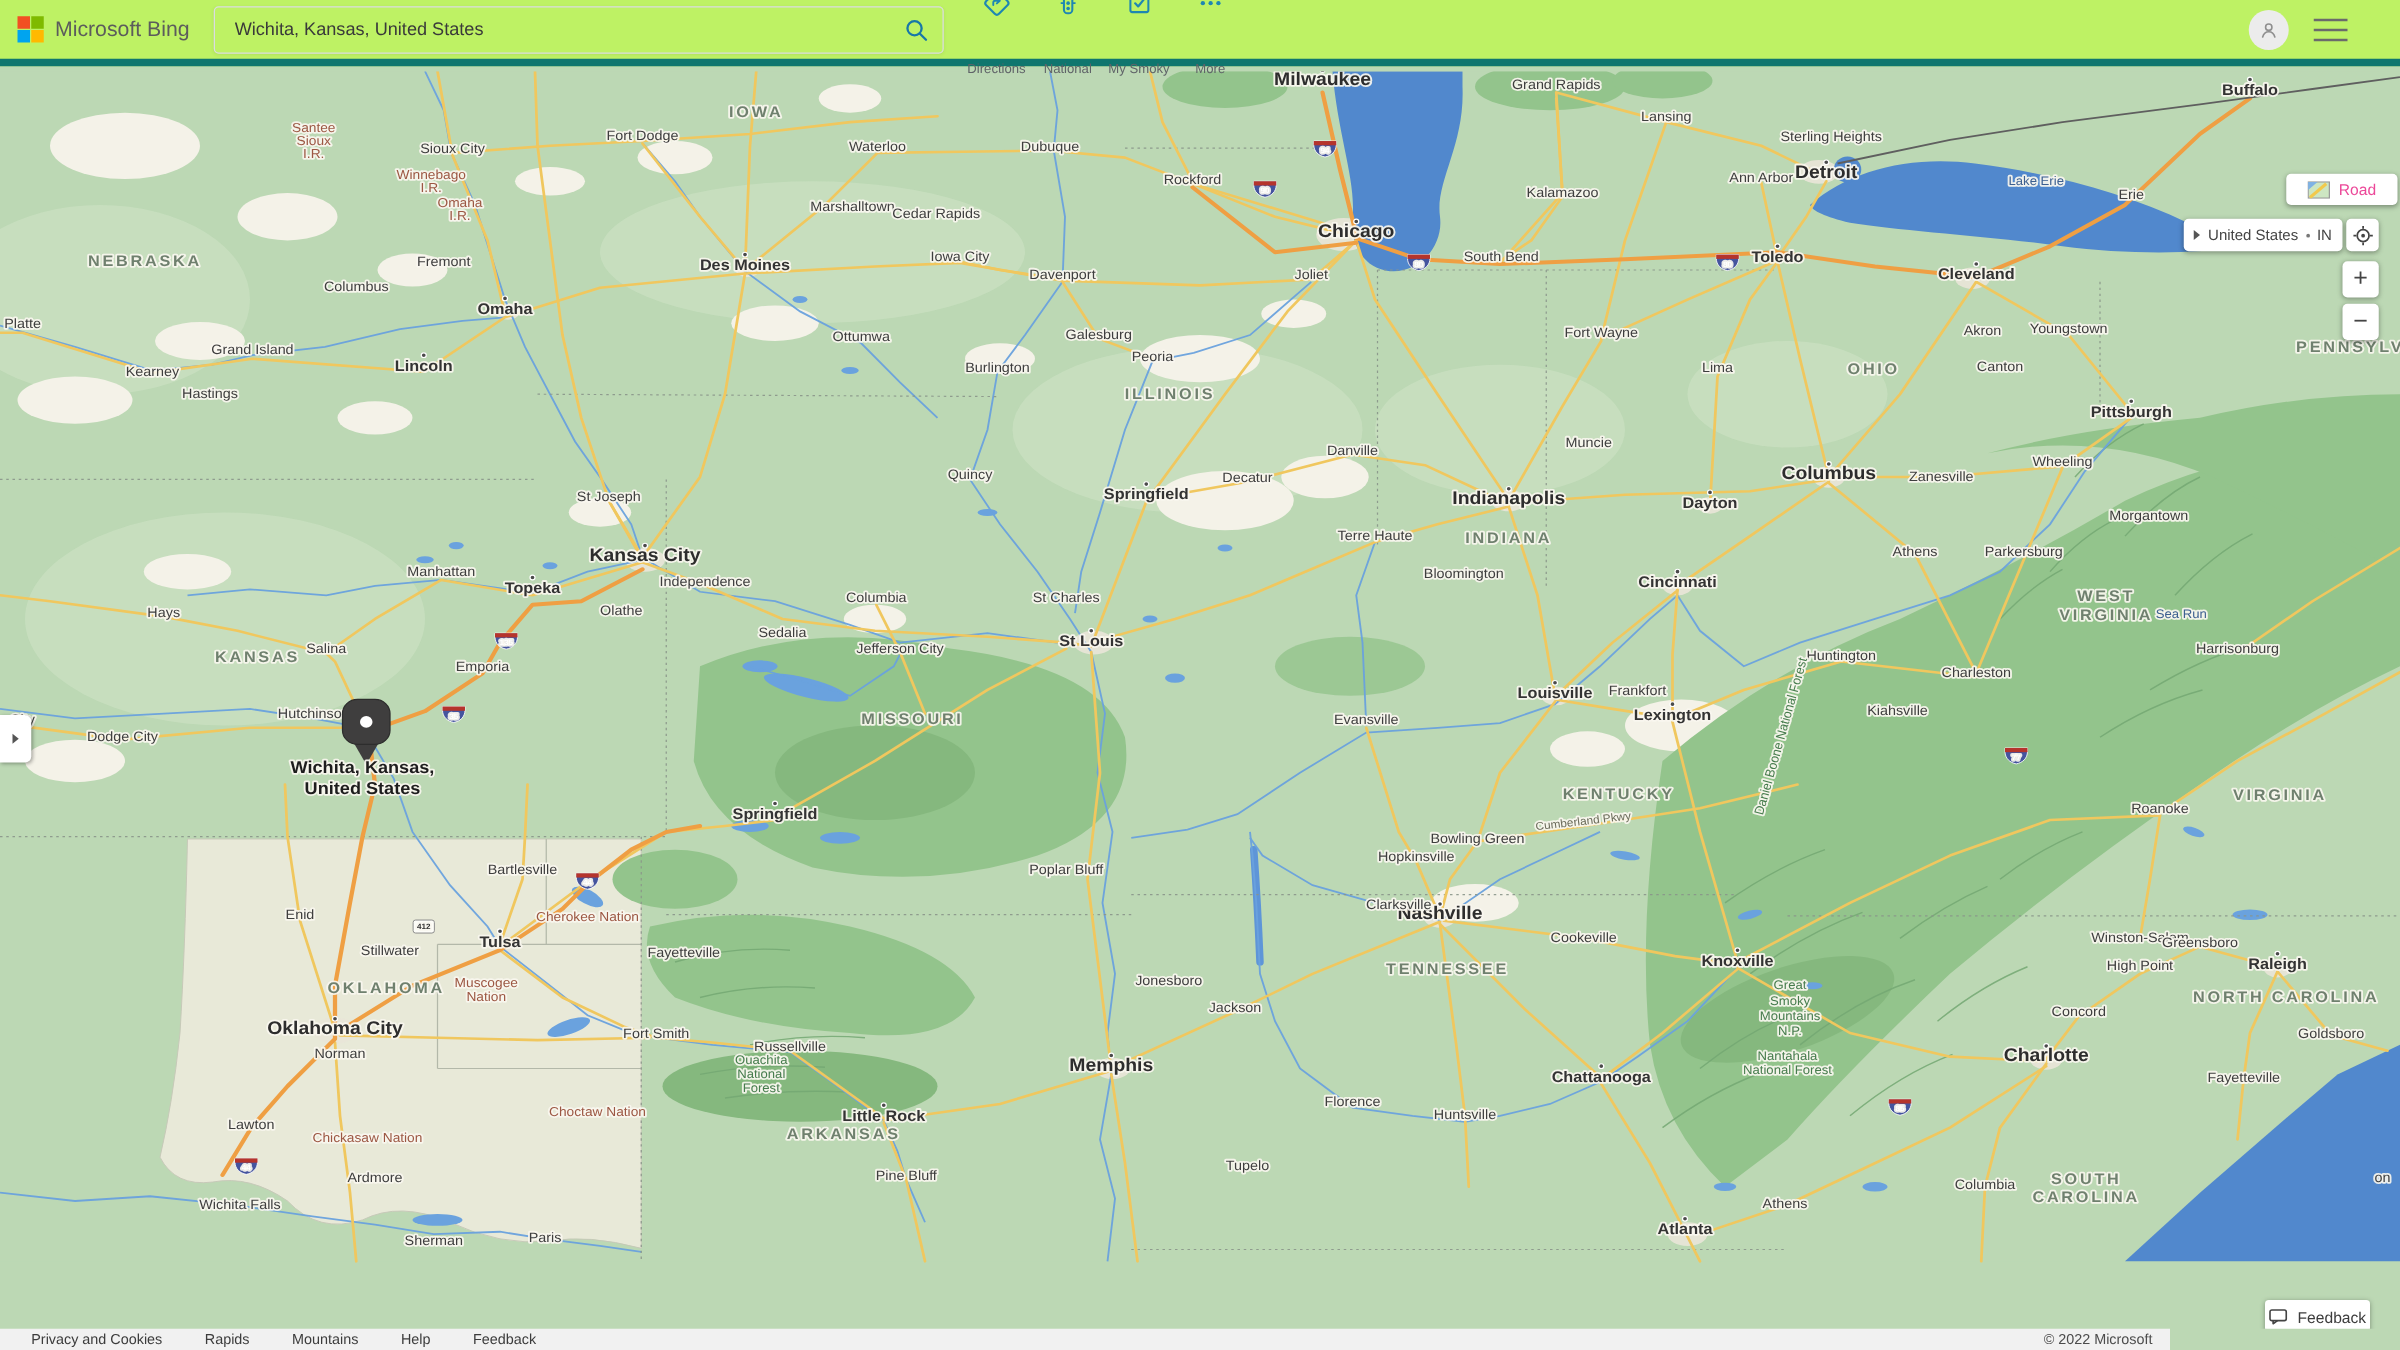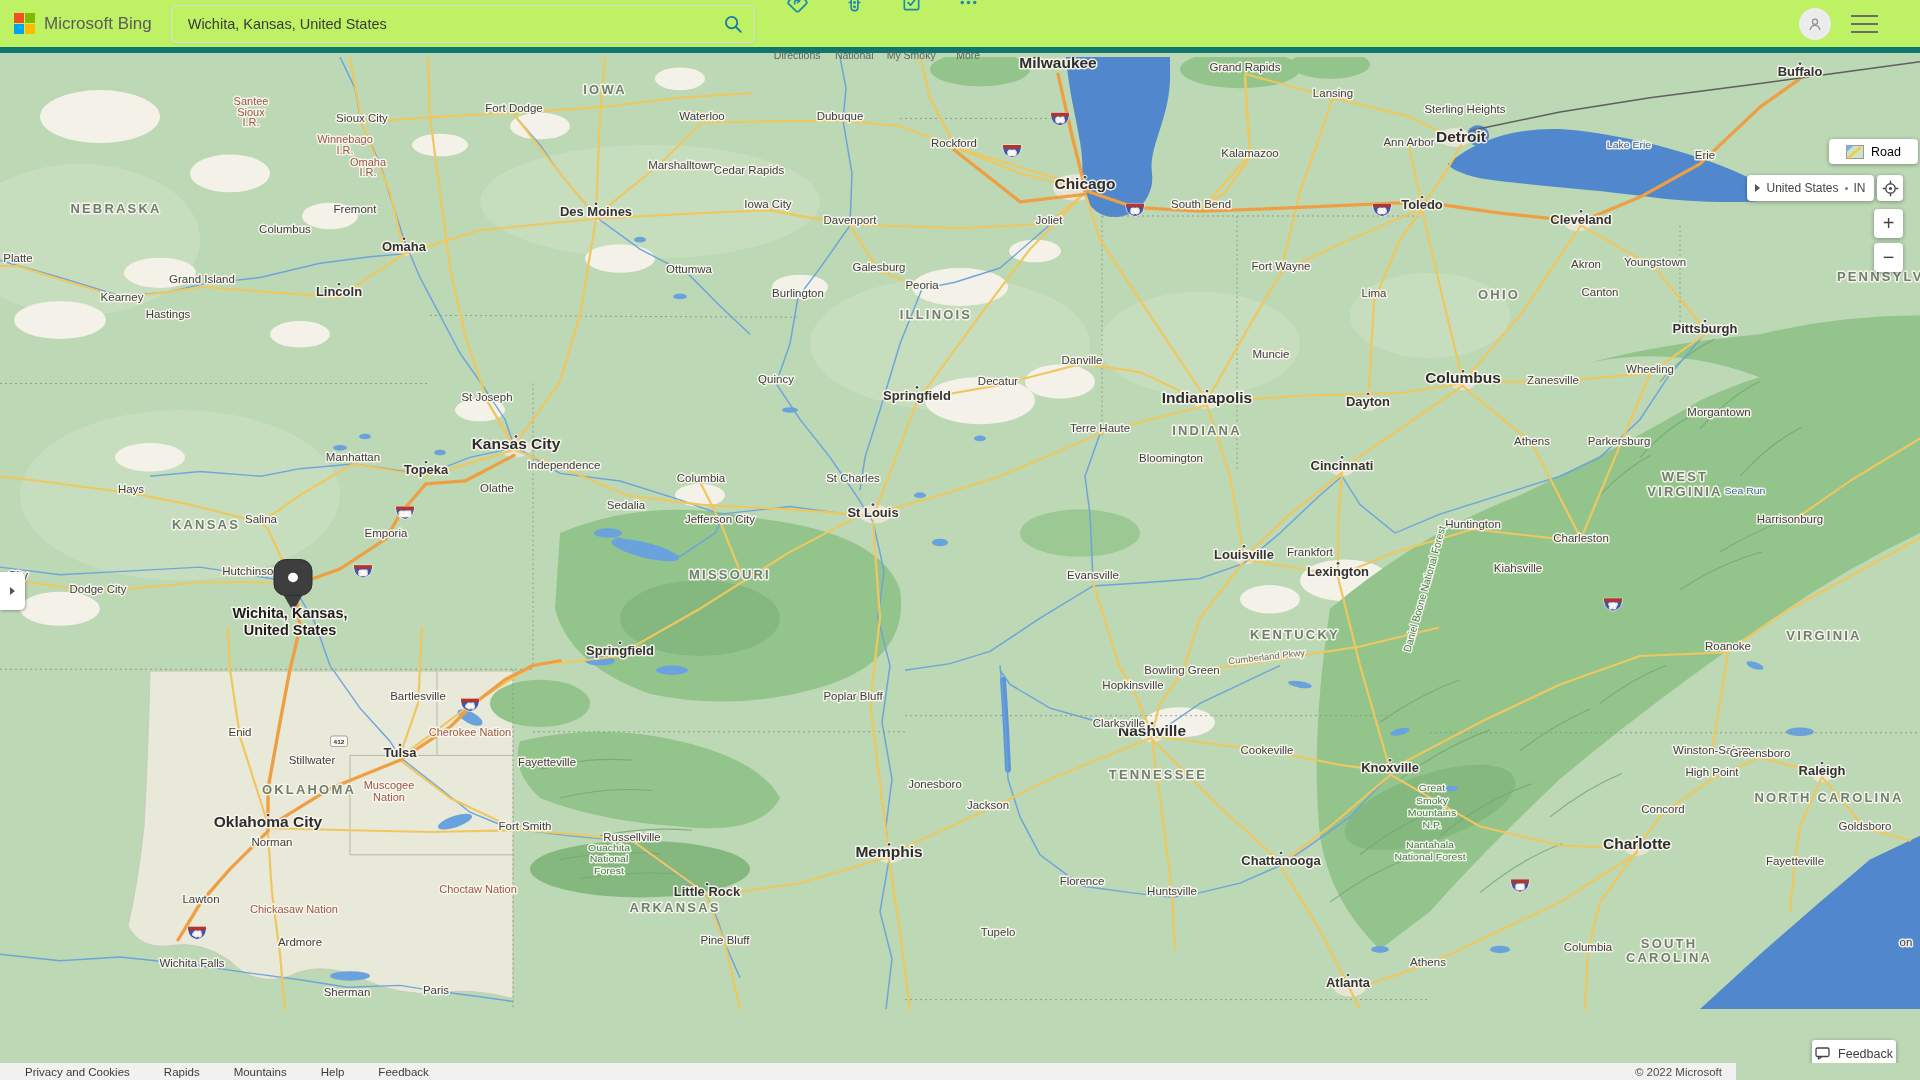--- a/index.html
+++ b/index.html
@@ -54,21 +54,21 @@
   .bd{stroke:#8a958a;stroke-width:1;stroke-dasharray:2,3;fill:none;opacity:.9;}
   .nb{stroke:#b3b8a9;stroke-width:1;fill:none;}
   .ry polyline{stroke:#f0c75e;stroke-width:2.2;fill:none;stroke-linecap:round;stroke-linejoin:round;}
   .rog polyline{stroke:#ef9f43;stroke-width:3.4;fill:none;stroke-linecap:round;stroke-linejoin:round;}
   .hwyd{stroke:#5f5f5f;stroke-width:1.6;fill:none;}
   .up{fill:#e9e5d8;opacity:.9;}
   
   .ctl{position:absolute;background:#fff;border-radius:4px;box-shadow:0 1px 4px rgba(0,0,0,.35);
        display:flex;align-items:center;justify-content:center;cursor:pointer;z-index:20;
        font-family:"Liberation Sans",sans-serif;}
-  .roadbtn{left:1829px;top:82px;width:89px;height:25px;gap:7px;font-size:12.5px;color:#000000;}
+  .roadbtn{left:1829px;top:82px;width:89px;height:25px;gap:7px;font-size:12.5px;color:#ec4899;}
   .regionbar{left:1747px;top:118px;width:127px;height:26px;font-size:12px;color:#444;gap:6px;padding:0 6px;}
   .chev{width:0;height:0;border-top:4px solid transparent;border-bottom:4px solid transparent;border-left:5px solid #555;}
   .regdot{width:3px;height:3px;background:#777;border-radius:50%;}
   .locbtn{left:1877px;top:118px;width:26px;height:26px;}
   .zbtn{left:1874px;width:29px;height:29px;font-size:20px;color:#444;font-weight:400;}
   .zin{top:152px;} .zout{top:186px;}
   .expander{position:absolute;left:0;top:515px;width:25px;height:38px;background:#fff;
             border-radius:0 5px 5px 0;box-shadow:1px 1px 3px rgba(0,0,0,.3);display:flex;
             align-items:center;justify-content:center;cursor:pointer;z-index:20;}
   .fbbtn{left:1812px;top:983px;width:84px;height:27px;gap:7px;font-size:12.5px;color:#3c3c3c;border-radius:3px;}

